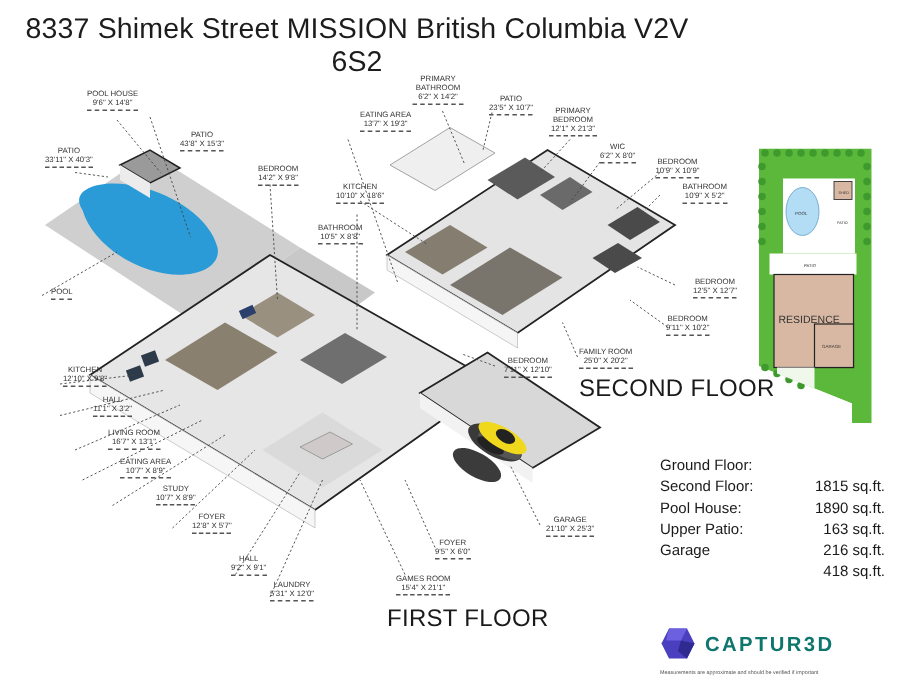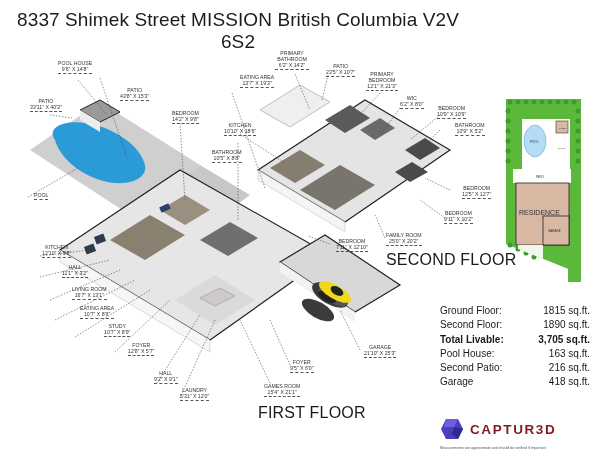--- a/index.html
+++ b/index.html
@@ -12,25 +12,25 @@
       font-size: 19px; font-weight: 400; letter-spacing: 0.1px; color: #1c1c1c;
     }
     .plan-svg { position: absolute; left: 0; top: 0; width: 600px; height: 463px; }
     .lbl {
       position: absolute; font-size: 5.2px; line-height: 6.2px; text-align: center;
       color: #333; text-transform: uppercase; white-space: nowrap;
     }
     .lbl .dim { display: block; border-bottom: 0.8px dashed #555; padding-bottom: 0.5px; }
     .floor-title { position: absolute; font-size: 16px; color: #1a1a1a; letter-spacing: 0.2px; }
     .stats { position: absolute; left: 440px; top: 304px; width: 150px; font-size: 10px; }
-    .stats .row { display: flex; justify-content: space-between; height: 14.3px; line-height: 14.3px; }
+    .stats .row { display: flex; justify-content: space-between; height: 14.3px; line-height: 14.3px; flex-direction: column; }
     .stats .row.bold { font-weight: 700; }
     .stats .row .val { text-align: right; }
     .brand { position: absolute; left: 440px; top: 418px; display: flex; align-items: center; }
-    .brand .name { font-size: 13.5px; font-weight: 700; color: #7f1d1d; letter-spacing: 1.6px; margin-left: 6px; }
+    .brand .name { font-size: 13.5px; font-weight: 700; color: #0f766e; letter-spacing: 1.6px; margin-left: 6px; }
     .disclaimer { position: absolute; left: 440px; top: 446px; font-size: 3.6px; color: #555; white-space: nowrap; }
     .siteplan { position: absolute; left: 498px; top: 99px; }
   </style>
 </head>
 <body>
 
 <div class="title">8337 Shimek Street MISSION British Columbia V2V 6S2</div>
 
 <svg class="plan-svg" viewBox="0 0 600 463">
 
@@ -280,30 +280,26 @@
 
 <div class="stats">
   <div class="row">
       <span>Ground Floor:</span>
       <span class="val">1815 sq.ft.</span>
     </div>
   <div class="row">
       <span>Second Floor:</span>
       <span class="val">1890 sq.ft.</span>
     </div>
-  <div class="row bold">
-      <span>Total Livable:</span>
-      <span class="val">3,705 sq.ft.</span>
-    </div>
   <div class="row">
       <span>Pool House:</span>
       <span class="val">163 sq.ft.</span>
     </div>
   <div class="row">
-      <span>Second Patio:</span>
+      <span>Upper Patio:</span>
       <span class="val">216 sq.ft.</span>
     </div>
   <div class="row">
       <span>Garage</span>
       <span class="val">418 sq.ft.</span>
     </div>
 </div>
 
 <div class="brand">
   <svg width="24" height="22" viewBox="0 0 24 22">

